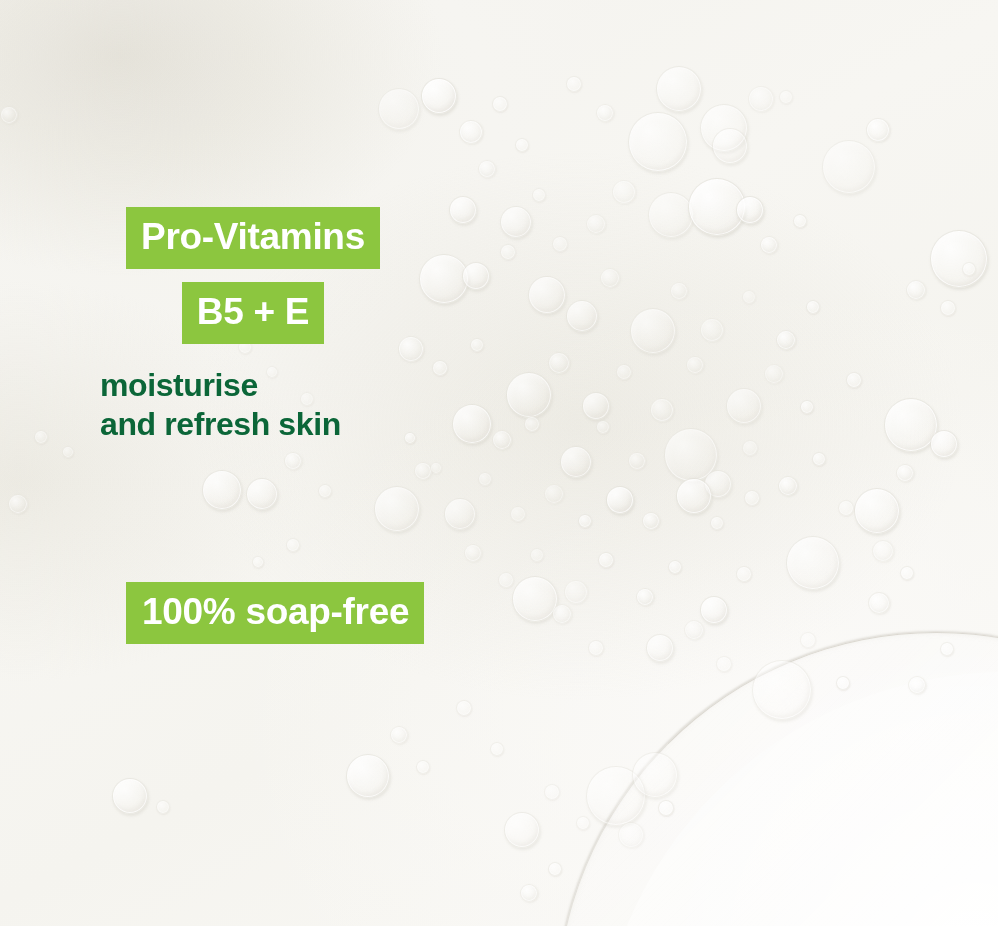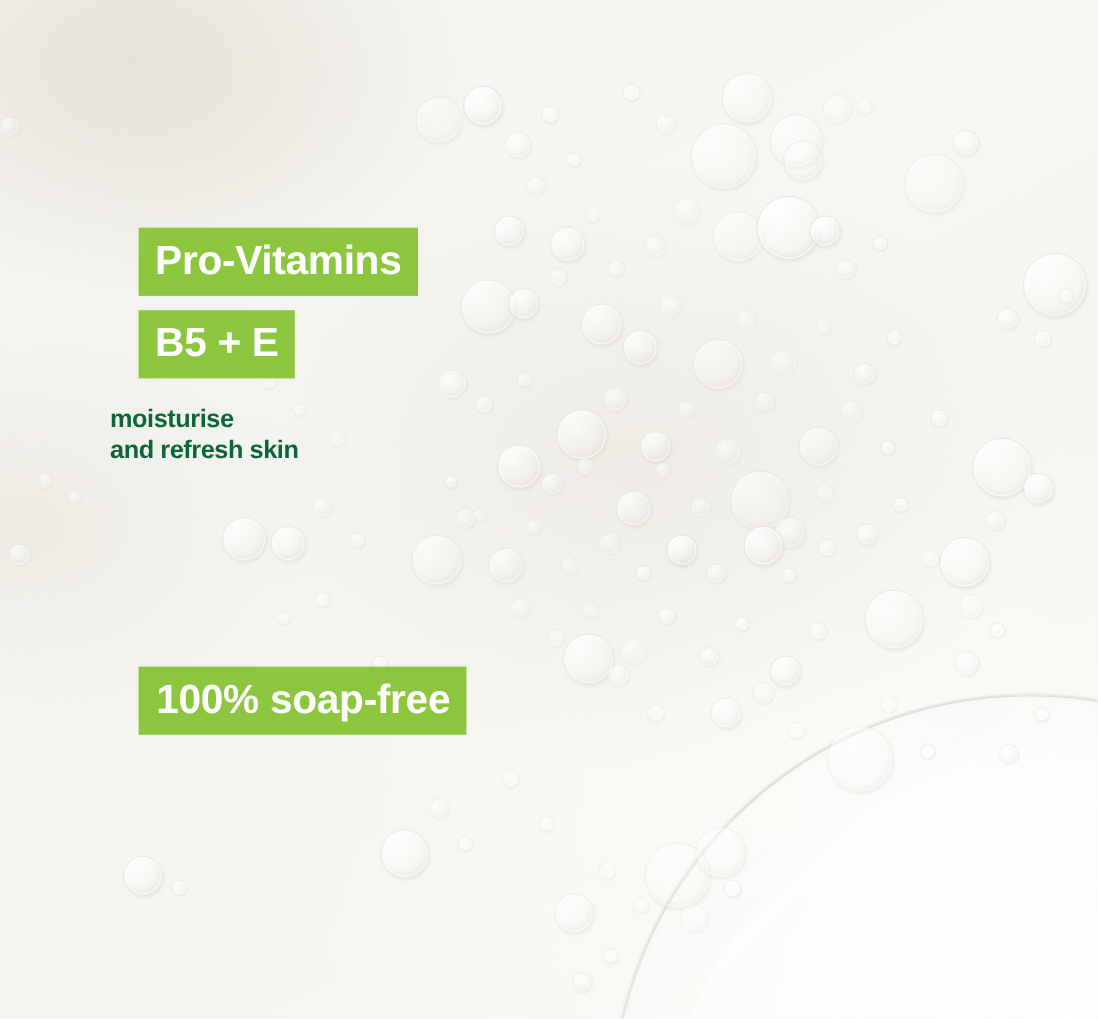--- a/index.html
+++ b/index.html
@@ -117,21 +117,21 @@
   }
   .tag-b5 {
     font-size: 37px;
     padding: 11px 15px 14px 15px;
   }
   .tag-soap {
     font-size: 37px;
     padding: 11px 15px 14px 16px;
   }
   .sub {
-    font-size: 23px;
+    font-size: 32px;
     font-weight: 600;
     line-height: 1.22;
     letter-spacing: -0.4px;
     white-space: pre-line;
   }
   .stack-row { margin: 0; padding-left: 40px; }
 </style>
 </head>
 <body>
 
@@ -286,27 +286,27 @@
       <div class="bubble tiny" style="left: 252px; top: 556px; width: 10px; height: 10px; opacity: 0.78;"></div>
       <div class="bubble tiny" style="left: 286px; top: 538px; width: 12px; height: 12px; opacity: 0.75;"></div>
     </div>
 
   <div class="content">
 
     <div class="block" style="top:207px;">
       <div class="stack-row">
         <span class="tag tag-pro" style="background: rgb(140, 198, 63); color: rgb(255, 255, 255);">Pro-Vitamins</span>
       </div>
-      <div class="stack-row" style="margin-top:13px;">
+      <div class="stack-row" style="margin-top:13px;text-align:center;">
         <span class="tag tag-b5" style="background: rgb(140, 198, 63); color: rgb(255, 255, 255);">B5 + E</span>
       </div>
       <div class="sub" style="margin-top: 22px; margin-left: 14px; color: rgb(11, 102, 56);">moisturise
 and refresh skin</div>
     </div>
 
-    <div class="block" style="top:606px;text-align:center;">
+    <div class="block" style="top:582px;text-align:center;">
       <div class="stack-row">
         <span class="tag tag-soap" style="background: rgb(140, 198, 63); color: rgb(255, 255, 255);">100% soap-free</span>
       </div>
     </div>
 
   </div>
 </div>
 
 </body></html>

